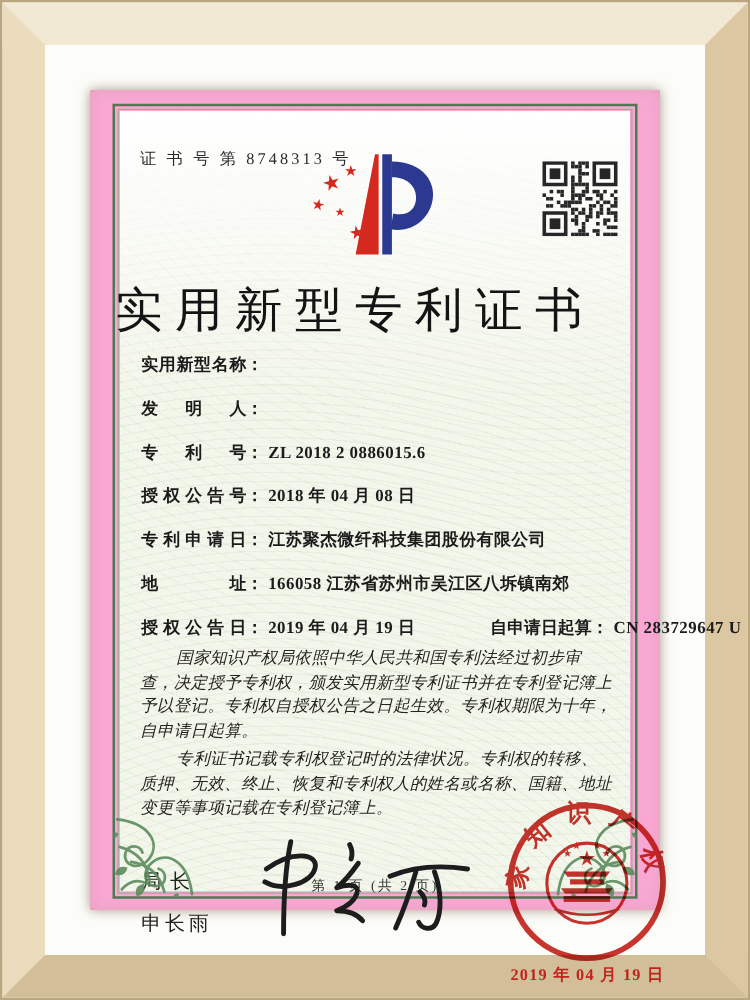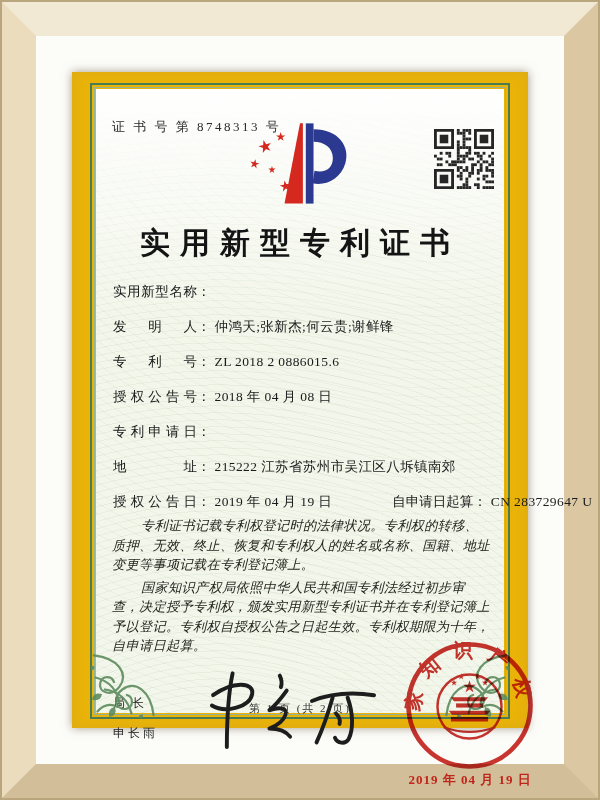--- a/index.html
+++ b/index.html
@@ -1,45 +1,45 @@
 <!DOCTYPE html>
 <html><head>
 <meta charset="utf-8">
 <style>
   html,body{margin:0;padding:0;width:600px;height:800px;overflow:hidden;
     font-family:"Liberation Serif","DejaVu Serif",serif;}
   .outer{position:absolute;inset:0;background:#b9a67c;}
   
   .frame{position:absolute;inset:2px;border:34px solid;
     border-color:#f1e9d3 #dbc8a2 #d2bf99 #eadcbd;background:#fcfcf9;}
-  .paper{position:absolute;inset:36px;background:#eab308;
+  .paper{position:absolute;inset:36px;background:#f9a8d4;
     box-shadow:0 0 9px rgba(95,78,48,.55), inset 0 0 14px rgba(150,135,95,.18);}
   .cert{position:absolute;left:18px;right:18px;top:11px;bottom:9px;
     border:2px solid #4a7b52;}
   .cert::before{content:"";position:absolute;inset:2px;border:1px solid #93b292;pointer-events:none;}
   .cert-bg{position:absolute;inset:4px;background-color:#f3f6ea;
     background-image:
       linear-gradient(#ffffff 0%, rgba(255,255,255,0) 230px),
       repeating-radial-gradient(circle at 30% 135%, rgba(120,162,118,.09) 0 1px, transparent 1px 7px),
       repeating-radial-gradient(circle at 85% -30%, rgba(120,162,118,.07) 0 1px, transparent 1px 9px);}
   .cert-no{position:absolute;left:20px;top:33px;font-size:13px;letter-spacing:2.5px;color:#2b2b2b;}
   .logo{position:absolute;left:50%;transform:translateX(-50%);top:24px;width:116px;height:108px;}
   .qr{position:absolute;right:13px;top:44px;width:62px;height:60px;}
-  .title{position:absolute;left:0;right:0;top:138px;text-align:center;
-    font-size:30px;font-weight:700;letter-spacing:10px;color:#141414;}
-  .fields{position:absolute;left:21px;right:14px;top:197px;font-size:13.5px;color:#1b1b1b;}
+  .title{position:absolute;left:0;right:0;top:138px;text-align:left;
+    font-size:38px;font-weight:400;letter-spacing:10px;color:#141414;}
+  .fields{position:absolute;left:21px;right:14px;top:197px;font-size:13.5px;color:#1b1b1b;font-weight:bold;}
   .frow{display:flex;align-items:baseline;line-height:20px;margin-bottom:15px;white-space:nowrap;}
   .flabel{display:inline-block;width:84px;text-align:justify;text-align-last:justify;}
   .fvalue{margin-left:4px;letter-spacing:.4px;}
   .fpair{display:flex;align-items:baseline;}
   .frow-split{display:flex;gap:60px;}
   .paras{position:absolute;left:20px;right:17px;top:431px;font-size:13.2px;line-height:1.48;
     color:#25251f;font-style:italic;letter-spacing:.3px;}
   .paras p{margin:0 0 3px 0;text-indent:2.2em;}
-  .officer{position:absolute;left:21px;top:610px;font-size:12px;color:#222;}
+  .officer{position:absolute;left:21px;top:610px;font-size:16px;color:#222;}
   .officer .ttl{letter-spacing:7px;margin-bottom:13px;}
   .officer .nm{letter-spacing:3px;}
   .signature{position:absolute;left:105px;top:578px;width:200px;height:92px;z-index:3;}
   .seal{position:absolute;left:300px;top:543px;width:155px;height:155px;z-index:4;
     mix-blend-mode:multiply;opacity:.92;}
   .seal-date{position:absolute;left:298px;top:686px;width:160px;text-align:center;z-index:4;
     color:#c0251c;font-size:13px;font-weight:600;letter-spacing:1px;}
   .footer{position:absolute;left:0;right:0;bottom:1px;text-align:center;
     font-size:11px;letter-spacing:2px;color:#333;}
   .ornament{position:absolute;width:92px;height:92px;bottom:-1px;z-index:1;opacity:.9;}
@@ -209,58 +209,58 @@
         <div class="title">实用新型专利证书</div>
 
         <div class="fields">
           <div class="frow">
             <span class="flabel">实用新型名称</span>
               <span>：</span>
           </div>
           <div class="frow">
             <span class="flabel">发明人</span>
               <span>：</span>
-            <span class="fvalue">仲鸿天;张新杰;何云贵;谢鲜锋</span>
           </div>
           <div class="frow">
             <span class="flabel">专利号</span>
               <span>：</span>
             <span class="fvalue">ZL 2018 2 0886015.6</span>
           </div>
           <div class="frow">
             <span class="flabel">授权公告号</span>
               <span>：</span>
             <span class="fvalue">2018 年 04 月 08 日</span>
           </div>
           <div class="frow">
             <span class="flabel">专利申请日</span>
               <span>：</span>
+            <span class="fvalue">江苏聚杰微纤科技集团股份有限公司</span>
           </div>
           <div class="frow">
             <span class="flabel">地址</span>
               <span>：</span>
-            <span class="fvalue">215222 江苏省苏州市吴江区八坼镇南郊</span>
+            <span class="fvalue">166058 江苏省苏州市吴江区八坼镇南郊</span>
           </div>
           <div class="frow frow-split">
             <span class="fpair">
               <span class="flabel">授权公告日</span>
                 <span>：</span>
               <span class="fvalue">2019 年 04 月 19 日</span>
             </span>
             <span class="fpair">
               <span>自申请日起算</span>
                 <span>：</span>
               <span class="fvalue">CN 283729647 U</span>
             </span>
           </div>
         </div>
 
         <div class="paras">
+          <p>国家知识产权局依照中华人民共和国专利法经过初步审查，决定授予专利权，颁发实用新型专利证书并在专利登记簿上予以登记。专利权自授权公告之日起生效。专利权期限为十年，自申请日起算。</p>
           <p>专利证书记载专利权登记时的法律状况。专利权的转移、质押、无效、终止、恢复和专利权人的姓名或名称、国籍、地址变更等事项记载在专利登记簿上。</p>
-          <p>国家知识产权局依照中华人民共和国专利法经过初步审查，决定授予专利权，颁发实用新型专利证书并在专利登记簿上予以登记。专利权自授权公告之日起生效。专利权期限为十年，自申请日起算。</p>
         </div>
 
         <div class="officer">
           <div class="ttl">局长</div>
           <div class="nm">申长雨</div>
         </div>
 
         <div class="signature">
           <svg viewBox="0 0 170 80" width="200" height="92" fill="none" stroke="#1d1d1d" stroke-width="3.4" stroke-linecap="round" stroke-linejoin="round">
             <path d="M29,9 C25,28 24,47 24,73"></path>

